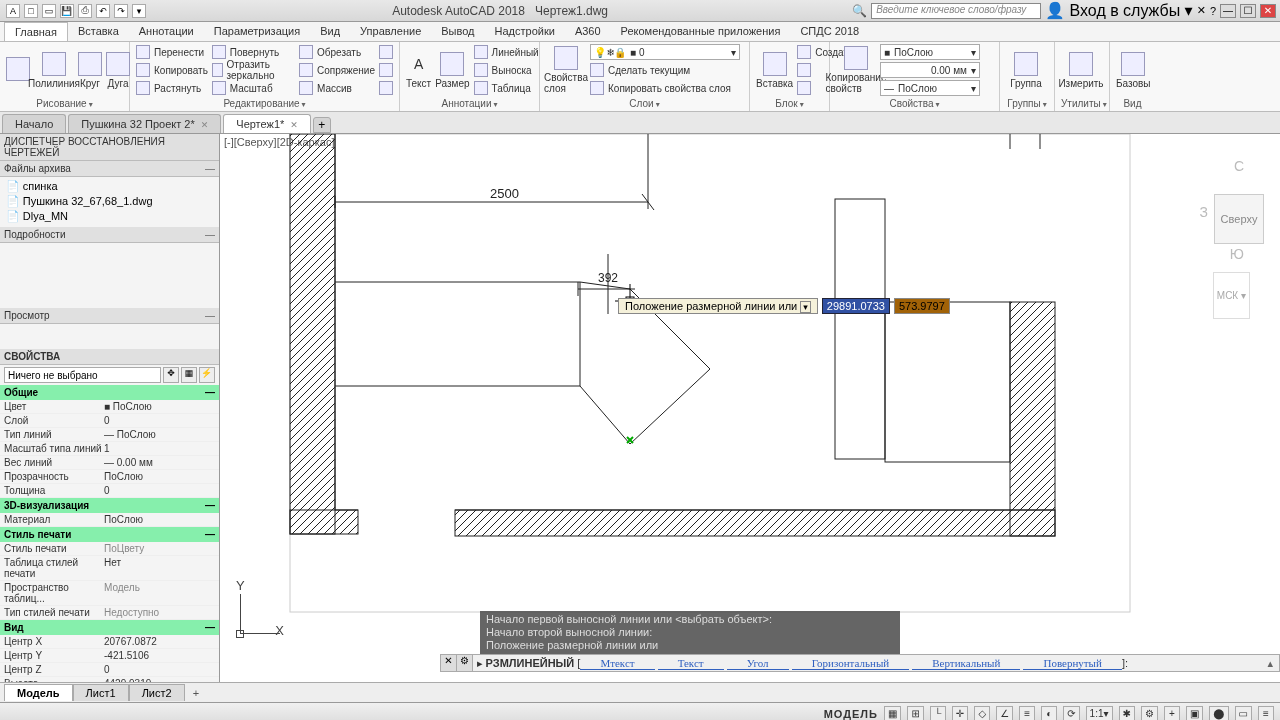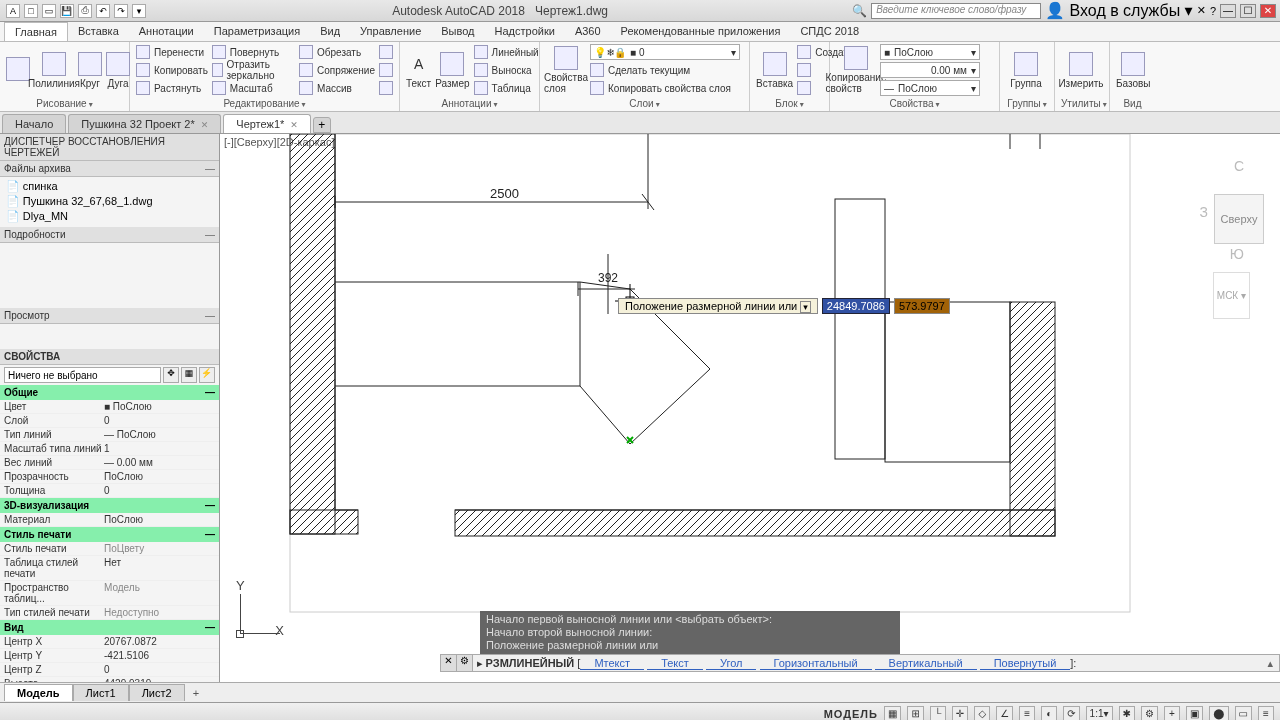--- a/index.html
+++ b/index.html
@@ -72,21 +72,21 @@
 .compass-w { position:absolute; top: 70px; right: 72px; color:#bbb; font-size: 14px;}
 .compass-s { position:absolute; top: 112px; right: 36px; color:#bbb; font-size: 14px;}
 .wcs-lbl { position:absolute; top: 138px; right: 30px; color:#aaa; font-size:10px; border:1px solid #ddd; padding:17px 3px;}
 
 
 .cmd-history { position: absolute; left: 260px; bottom: 28px; width: 420px; background: rgba(80,80,80,0.88); color: #ddd; font-family: Consolas, monospace; font-size: 11px; padding: 2px 6px; line-height: 13px;}
 .cmd-line { position: absolute; left: 220px; right: 0; bottom: 10px; height: 18px; background: #f0f0f0; border: 1px solid #aaa; display: flex; align-items: center; font-family: Consolas, monospace; font-size: 11px;}
 .cmd-line .cbtn { width: 16px; height: 16px; background: #ddd; border-right: 1px solid #aaa; text-align:center; font-size:10px;}
 .cmd-line .prompt { padding: 0 4px; color: #333;}
 .cmd-line .opts { color: #3060c0;}
-.cmd-line .opt { padding:0 14px; border-bottom:1px solid #3060c0;}
+.cmd-line .opt { padding:0 20px; border-bottom:1px solid #3060c0;font-family:Liberation Serif, serif;}
 
 
 .sheet-tabs { height: 20px; background: #eee; border-top: 1px solid #aaa; display: flex; align-items: center; padding-left: 4px; gap: 0;}
 .sheet-tab { padding: 2px 12px; background: #ddd; border: 1px solid #aaa; font-size: 11px; border-bottom:none;}
 .sheet-tab.active { background: #fff; font-weight: bold;}
 .sheet-add { padding: 2px 8px; color: #555;}
 
 
 .status { height: 22px; background: linear-gradient(#f0f0f0,#dcdcdc); border-top: 1px solid #999; display: flex; align-items: center; justify-content: flex-end; gap: 6px; padding: 0 6px; font-size: 11px; color: #333;}
 .status .sbtn { height: 16px; min-width: 16px; padding:0 3px; background: #eee; border: 1px solid #aaa; font-size: 10px; display:flex;align-items:center;justify-content:center;}
@@ -505,21 +505,21 @@
         <line x1="410" y1="150" x2="410" y2="180" stroke="#000"></line>
         <line x1="395" y1="167" x2="425" y2="167" stroke="#000"></line>
         <rect x="406" y="163" width="8" height="8" fill="none" stroke="#000"></rect>
 
         <line x1="407" y1="303" x2="413" y2="309" stroke="#0a0" stroke-width="2"></line>
         <line x1="407" y1="309" x2="413" y2="303" stroke="#0a0" stroke-width="2"></line>
       </svg>
 
       <div class="tooltip" style="top:164px; left:398px;">
         <div class="tt-label"><span>Положение размерной линии или</span> <span style="border:1px solid #888;padding:0 2px;font-size:9px;">▾</span></div>
-        <div class="tt-input">24849.7086</div>
+        <div class="tt-input">29891.0733</div>
         <div class="tt-val">573.9797</div>
       </div>
 
       <div class="ucs">
         <div style="position:relative;width:50px;height:50px;">
           <div style="position:absolute;left:10px;bottom:0;width:1px;height:40px;background:#444;"></div>
           <div style="position:absolute;left:10px;bottom:0;width:40px;height:1px;background:#444;"></div>
           <div style="position:absolute;left:6px;top:-6px;">Y</div>
           <div style="position:absolute;right:-4px;bottom:-4px;">X</div>
           <div style="position:absolute;left:6px;bottom:-4px;width:8px;height:8px;border:1px solid #444;"></div>

